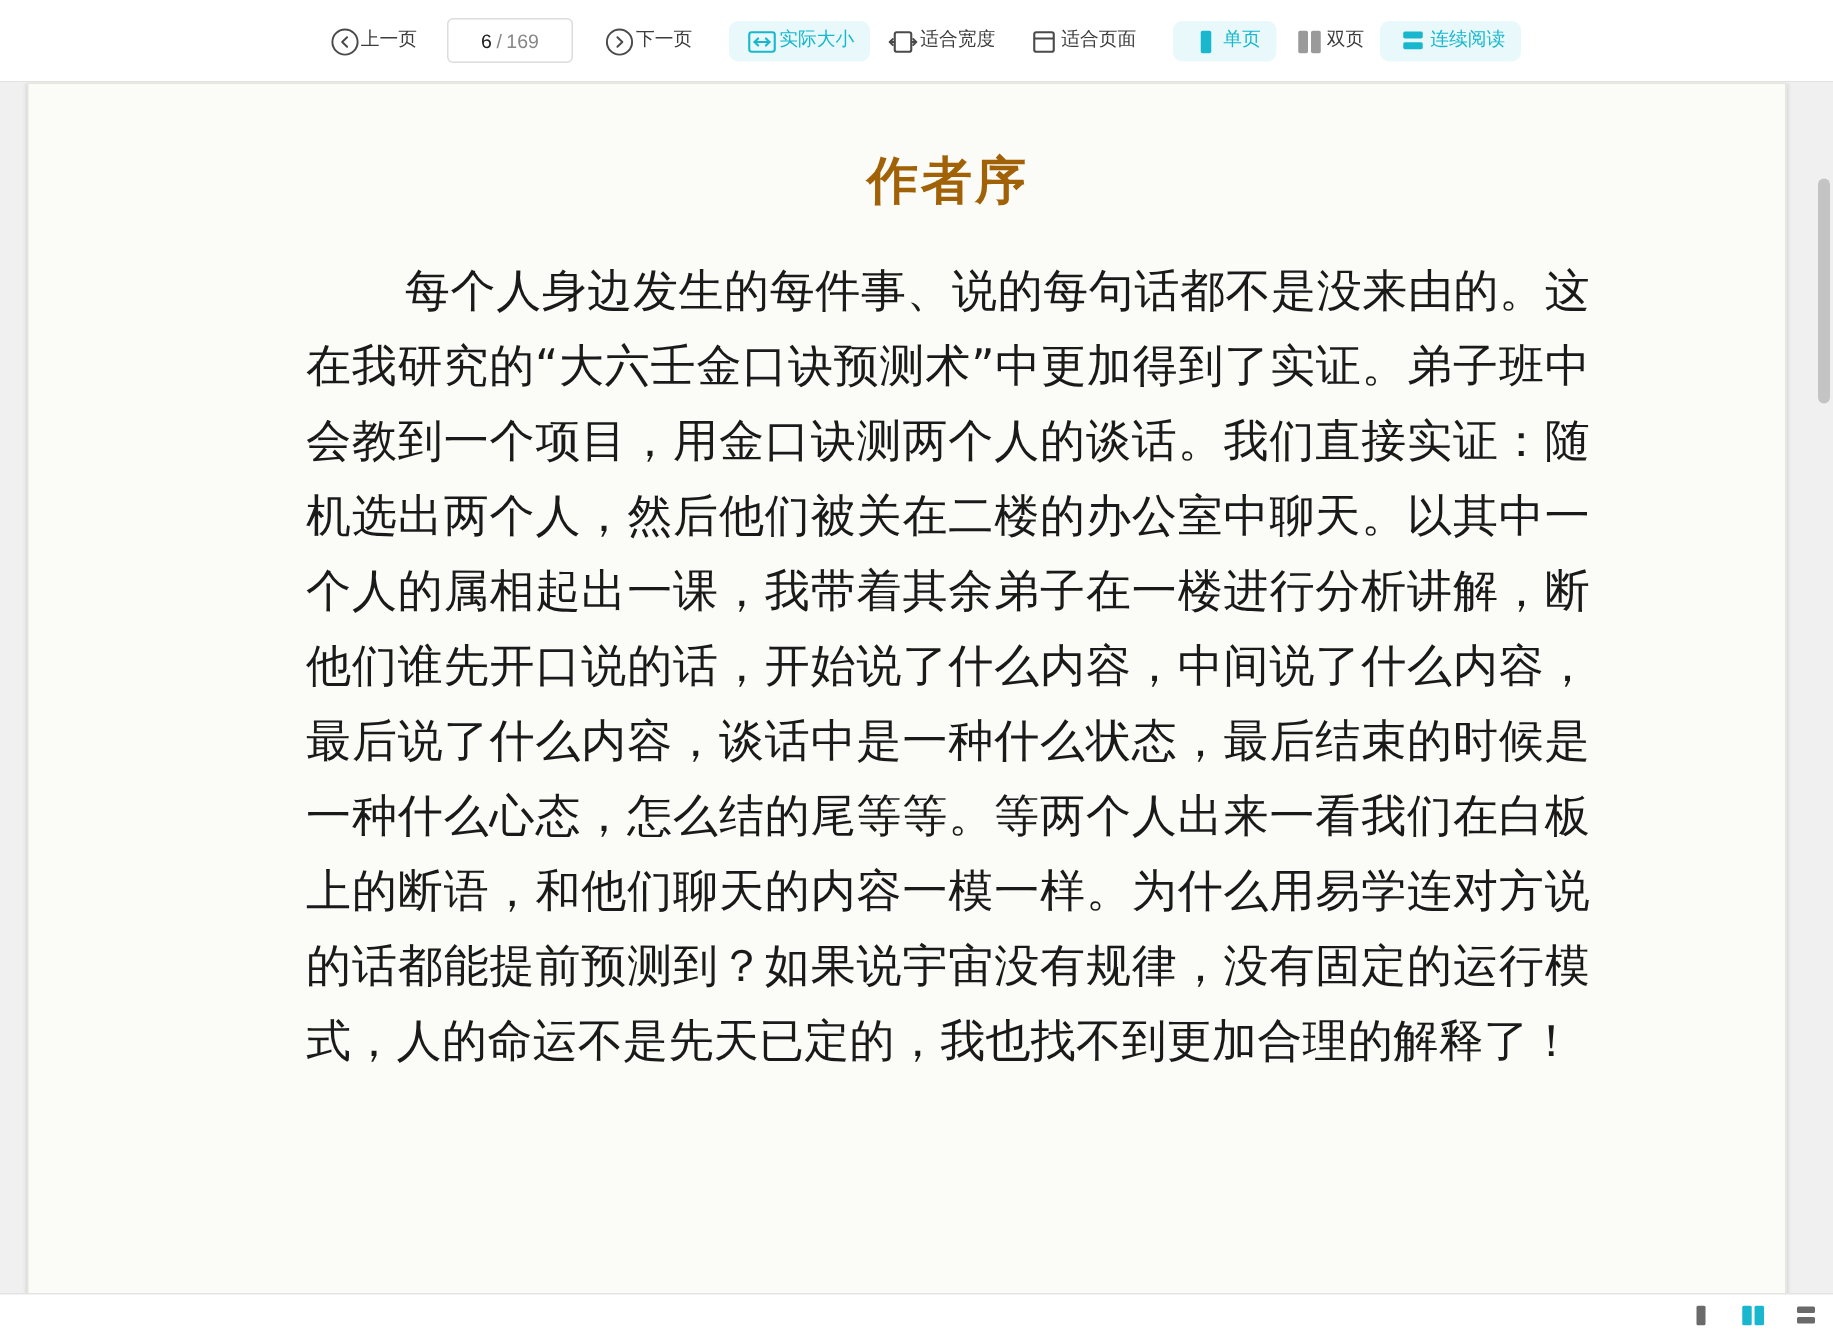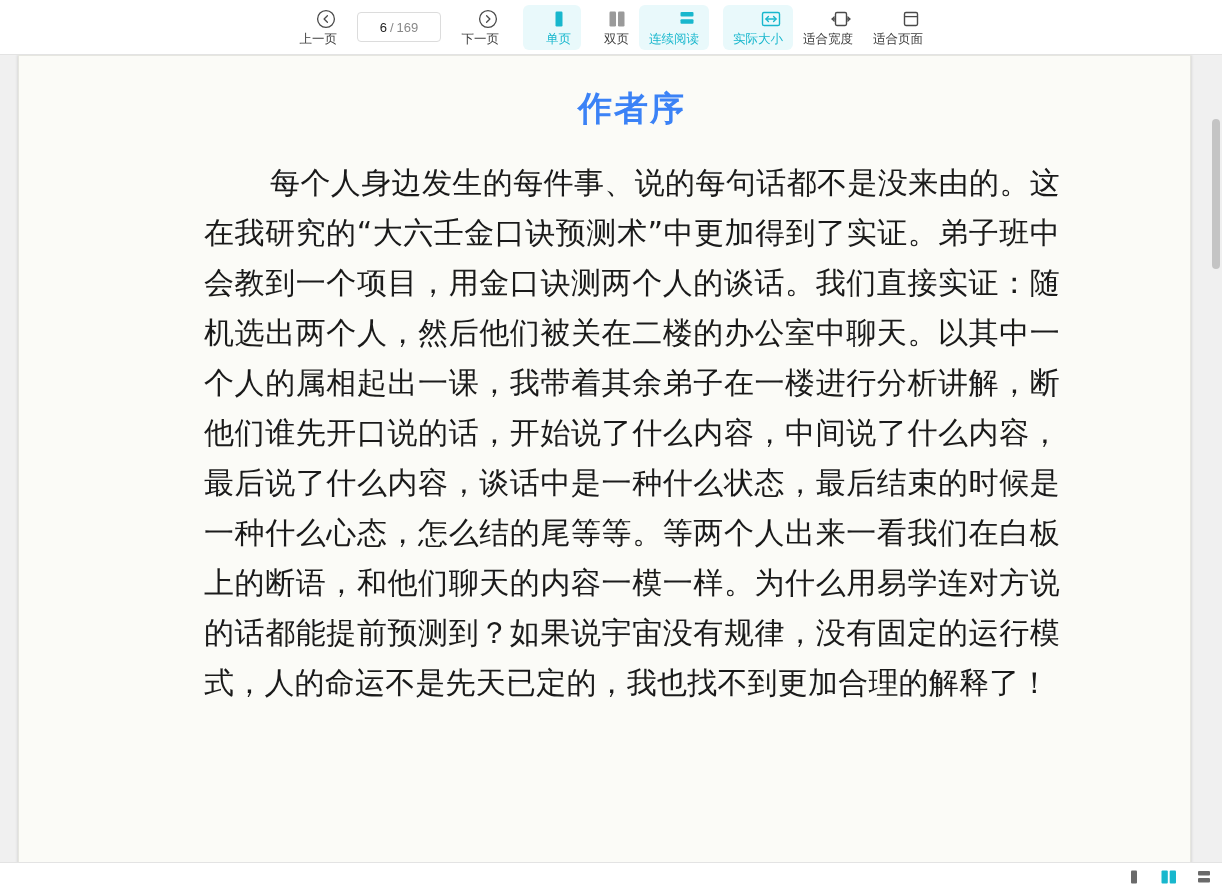--- a/index.html
+++ b/index.html
@@ -24,22 +24,22 @@
     background: #ffffff;
     border-bottom: 1px solid #e3e3e3;
     display: flex;
     align-items: center;
     justify-content: center;
     gap: 0px;
   }
   .tb-group { display: flex; align-items: center; }
   .tb-btn {
     display: flex;
-    flex-direction: column;
-    align-items: flex-end;
+    flex-direction: row;
+    align-items: flex-start;
     justify-content: center;
     padding: 3px 10px 2px 10px;
     border-radius: 6px;
     cursor: pointer;
     min-width: 58px;
     font-family: Liberation Serif, serif;
   }
   .tb-btn .ico {
     display: block;
     height: 22px;
@@ -96,22 +96,22 @@
   }
   .page-inner {
     padding: 22px 130px 0 185px;
   }
   .doc-title {
     text-align: center;
     font-family: "DejaVu Sans", sans-serif;
     font-weight: bold;
     font-size: 34px;
     letter-spacing: 2px;
-    color: #3b82f6;
-    margin: 8px 0 26px 0;
+    color: #a16207;
+    margin: 20px 0 26px 0;
   }
   .doc-p {
     font-family: "DejaVu Sans", sans-serif;
     font-size: 30px;
     line-height: 50px;
     color: #1a1a1a;
     text-align: justify;
     text-justify: inter-ideograph;
     text-indent: 2.2em;
     margin: 0 0 0 0;
@@ -187,53 +187,20 @@
         <span class="lbl">下一页</span>
       </div>
 
     </div>
 
     <div class="tb-group" style="margin-left:14px;">
 
       <div class="tb-btn active">
         <span class="ico">
           <svg width="24" height="22" viewBox="0 0 24 22" fill="none">
-            <rect x="8.5" y="3.5" width="7" height="15" rx="1.2" fill="#18b7cd"></rect>
-          </svg>
-        </span>
-        <span class="lbl">单页</span>
-      </div>
-
-      <div class="tb-btn plain">
-        <span class="ico">
-          <svg width="24" height="22" viewBox="0 0 24 22" fill="none">
-            <rect x="4.5" y="3.5" width="6.5" height="15" rx="1.2" fill="#9a9a9a"></rect>
-            <rect x="13" y="3.5" width="6.5" height="15" rx="1.2" fill="#9a9a9a"></rect>
-          </svg>
-        </span>
-        <span class="lbl">双页</span>
-      </div>
-
-      <div class="tb-btn active">
-        <span class="ico">
-          <svg width="24" height="22" viewBox="0 0 24 22" fill="none">
-            <rect x="5.5" y="4" width="13" height="4.6" rx="1.1" fill="#18b7cd"></rect>
-            <rect x="5.5" y="11.2" width="13" height="4.6" rx="1.1" fill="#18b7cd"></rect>
-          </svg>
-        </span>
-        <span class="lbl">连续阅读</span>
-      </div>
-
-    </div>
-
-    <div class="tb-group" style="margin-left:14px;">
-
-      <div class="tb-btn active">
-        <span class="ico">
-          <svg width="24" height="22" viewBox="0 0 24 22" fill="none">
             <rect x="3.5" y="4.5" width="17" height="13" rx="1.6" stroke="#18b7cd" stroke-width="1.4"></rect>
             <path d="M7 11 h10" stroke="#18b7cd" stroke-width="1.4" stroke-linecap="round"></path>
             <path d="M7 11 l2.4 -2.4 M7 11 l2.4 2.4" stroke="#18b7cd" stroke-width="1.4" stroke-linecap="round"></path>
             <path d="M17 11 l-2.4 -2.4 M17 11 l-2.4 2.4" stroke="#18b7cd" stroke-width="1.4" stroke-linecap="round"></path>
           </svg>
         </span>
         <span class="lbl">实际大小</span>
       </div>
 
       <div class="tb-btn plain">
@@ -249,20 +216,53 @@
       </div>
 
       <div class="tb-btn plain">
         <span class="ico">
           <svg width="24" height="22" viewBox="0 0 24 22" fill="none">
             <rect x="5.5" y="4.5" width="13" height="13" rx="1.4" stroke="#4a4a4a" stroke-width="1.4"></rect>
             <path d="M5.5 8.6 h13" stroke="#4a4a4a" stroke-width="1.3"></path>
           </svg>
         </span>
         <span class="lbl">适合页面</span>
+      </div>
+
+    </div>
+
+    <div class="tb-group" style="margin-left:14px;">
+
+      <div class="tb-btn active">
+        <span class="ico">
+          <svg width="24" height="22" viewBox="0 0 24 22" fill="none">
+            <rect x="8.5" y="3.5" width="7" height="15" rx="1.2" fill="#18b7cd"></rect>
+          </svg>
+        </span>
+        <span class="lbl">单页</span>
+      </div>
+
+      <div class="tb-btn plain">
+        <span class="ico">
+          <svg width="24" height="22" viewBox="0 0 24 22" fill="none">
+            <rect x="4.5" y="3.5" width="6.5" height="15" rx="1.2" fill="#9a9a9a"></rect>
+            <rect x="13" y="3.5" width="6.5" height="15" rx="1.2" fill="#9a9a9a"></rect>
+          </svg>
+        </span>
+        <span class="lbl">双页</span>
+      </div>
+
+      <div class="tb-btn active">
+        <span class="ico">
+          <svg width="24" height="22" viewBox="0 0 24 22" fill="none">
+            <rect x="5.5" y="4" width="13" height="4.6" rx="1.1" fill="#18b7cd"></rect>
+            <rect x="5.5" y="11.2" width="13" height="4.6" rx="1.1" fill="#18b7cd"></rect>
+          </svg>
+        </span>
+        <span class="lbl">连续阅读</span>
       </div>
 
     </div>
   </div>
 
   <div class="doc-area">
     <div class="page">
       <div class="page-inner">
         <div class="doc-title">作者序</div>
         <p class="doc-p">每个人身边发生的每件事、说的每句话都不是没来由的。这在我研究的“大六壬金口诀预测术”中更加得到了实证。弟子班中会教到一个项目，用金口诀测两个人的谈话。我们直接实证：随机选出两个人，然后他们被关在二楼的办公室中聊天。以其中一个人的属相起出一课，我带着其余弟子在一楼进行分析讲解，断他们谁先开口说的话，开始说了什么内容，中间说了什么内容，最后说了什么内容，谈话中是一种什么状态，最后结束的时候是一种什么心态，怎么结的尾等等。等两个人出来一看我们在白板上的断语，和他们聊天的内容一模一样。为什么用易学连对方说的话都能提前预测到？如果说宇宙没有规律，没有固定的运行模式，人的命运不是先天已定的，我也找不到更加合理的解释了！</p>

